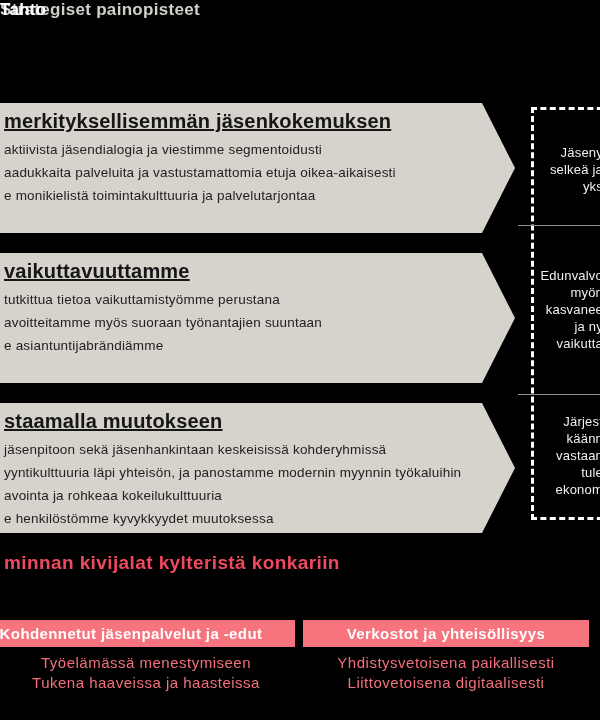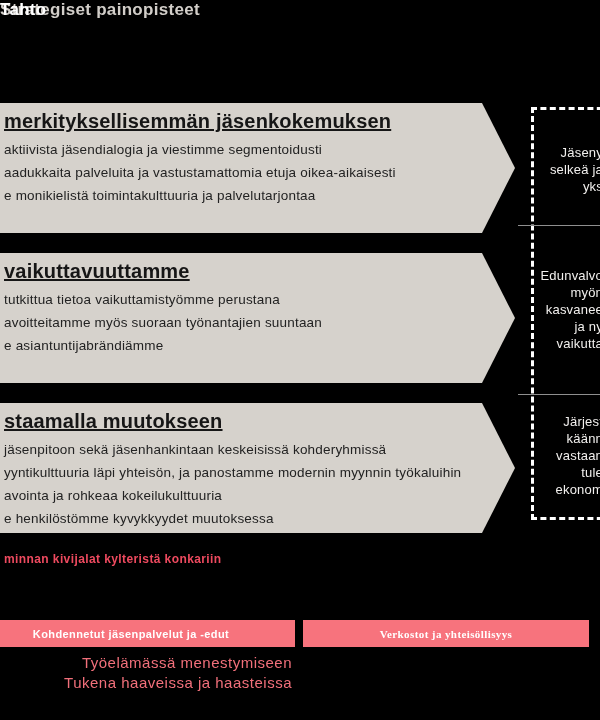--- a/index.html
+++ b/index.html
@@ -95,47 +95,47 @@
     left:-16px;
     width:112px;
     height:1px;
     background:var(--divider-gray);
   }
   .div-1{top:115px;}
   .div-2{top:284px;}
   .footer-heading{
     position:absolute;
     left:4px; top:552px;
-    font-size:12px;
+    font-size:19px;
     font-weight:bold;
     color:var(--accent-pink);
     letter-spacing:.4px;
     white-space:nowrap;
   }
   .banner{
     position:absolute;
     top:620px; height:27px;
     background:var(--banner-bg);
     display:flex;
     align-items:center;
     justify-content:center;
   }
   .banner span{
     color:var(--white);
     font-weight:bold;
-    font-size:11px;
+    font-size:15px;
     letter-spacing:.4px;
     white-space:nowrap;
   }
   .banner-1{left:-33px;width:328px;}
-  .banner-2{left:303px;width:286px;font-family:Liberation Serif, serif;}
+  .banner-2{left:303px;width:286px;}
   .pink-lines{
     position:absolute;
     top:653px;
-    text-align:right;
+    text-align:center;
   }
   .pink-lines .line{
     font-size:15px;
     line-height:20px;
     color:var(--pink-text);
     letter-spacing:.5px;
     white-space:nowrap;
   }
   .pink-lines-1{left:0;width:292px;}
   .pink-lines-2{left:303px;width:286px;}
@@ -199,13 +199,15 @@
 </div>
 <div class="banner banner-2">
   <span>Verkostot ja yhteisöllisyys</span>
 </div>
 
 <div class="pink-lines pink-lines-1">
   <div class="line">Työelämässä menestymiseen</div>
   <div class="line">Tukena haaveissa ja haasteissa</div>
 </div>
 <div class="pink-lines pink-lines-2">
+  <div class="line">Yhdistysvetoisena paikallisesti</div>
+  <div class="line">Liittovetoisena digitaalisesti</div>
 </div>
 
 </body></html>

